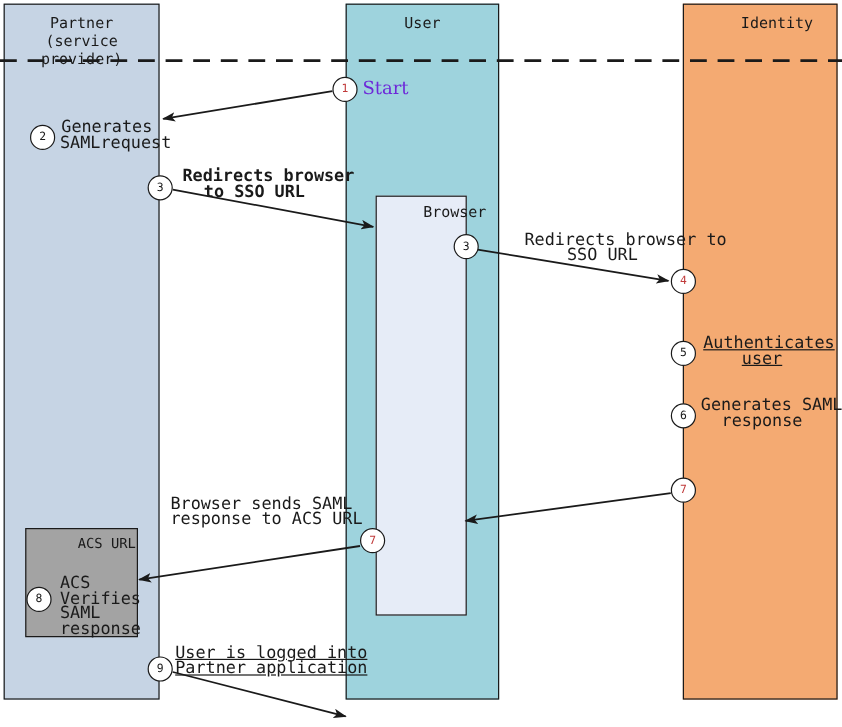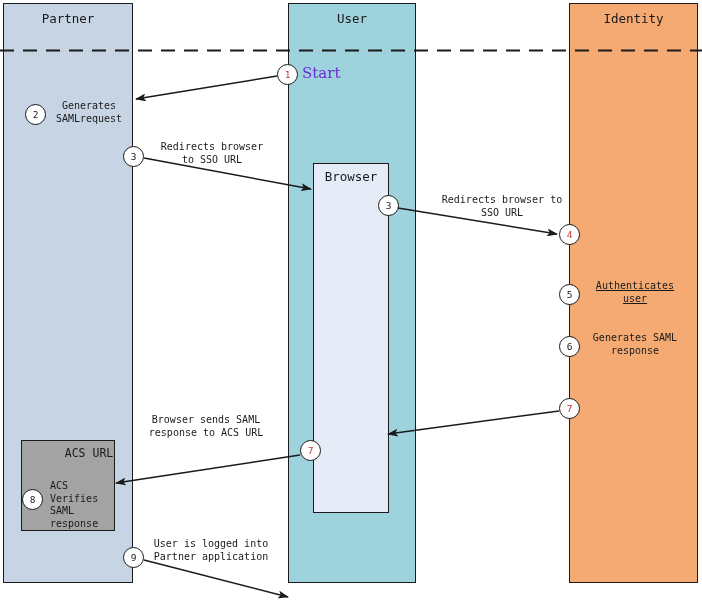--- a/index.html
+++ b/index.html
@@ -4,45 +4,45 @@
 <style>
   html,body{margin:0;padding:0;background:#ffffff;}
   body{font-family:"DejaVu Sans Mono","Liberation Mono",monospace;}
   #stage{position:relative;width:702px;height:606px;overflow:hidden;background:#fff;}
 
   .lane{position:absolute;border:1.4px solid #1a1a1a;box-sizing:border-box;}
   .lane-title{position:absolute;width:100%;text-align:center;font-size:12.5px;color:#1a1a1a;line-height:15px;top:7px;letter-spacing:0px;}
 
   #lane-partner{left:3px;top:3px;width:130px;height:580px;background:#c6d4e4;}
   #lane-user{left:288px;top:3px;width:128px;height:580px;background:#9ed3dd;}
-  #lane-identity{left:569px;top:3px;width:129px;height:580px;background:#f4aa72;}
+  #lane-identity{left:569px;top:3px;width:129px;height:580px;background:#f4aa72;padding-left:14px;}
 
-  #browser-box{position:absolute;left:313px;top:163px;width:76px;height:350px;background:#e6ecf7;border:1.6px solid #1a1a1a;box-sizing:border-box;}
+  #browser-box{position:absolute;left:313px;top:163px;width:76px;height:350px;background:#e6ecf7;border:1.6px solid #1a1a1a;box-sizing:border-box;padding-left:28px;}
   #browser-label{position:absolute;width:100%;text-align:center;top:5px;font-size:12.5px;color:#1a1a1a;}
 
   #acs-box{position:absolute;left:21px;top:440px;width:94px;height:91px;background:#a3a3a3;border:1.6px solid #1a1a1a;box-sizing:border-box;padding-left:21px;}
   #acs-label{position:absolute;width:100%;text-align:center;top:5px;font-size:11.5px;color:#1a1a1a;}
 
   svg#wires{position:absolute;left:0;top:0;width:702px;height:606px;pointer-events:none;}
 
   .node{position:absolute;width:21px;height:21px;border-radius:50%;background:#ffffff;border:1.1px solid #1a1a1a;box-sizing:border-box;font-size:9.5px;line-height:19px;text-align:center;color:#1a1a1a;}
   .node.red{color:#c03a3a;}
 
-  .lbl{position:absolute;font-size:10px;line-height:12.5px;color:#1a1a1a;white-space:pre;}
+  .lbl{position:absolute;font-size:14px;line-height:12.5px;color:#1a1a1a;white-space:pre;}
   .lbl.c{text-align:center;}
 
   #start-label{position:absolute;left:302px;top:64px;font-size:15px;color:#6d28d9;font-family:"DejaVu Serif","Liberation Serif",serif;}
 </style>
 </head>
 <body>
 
 <div id="stage">
 
   <div class="lane" id="lane-partner">
-    <div class="lane-title"><span>Partner</span><br></div>
+    <div class="lane-title"><span>Partner</span><br><span>(service provider)</span></div>
   </div>
 
   <div class="lane" id="lane-user">
     <div class="lane-title"><span>User</span></div>
   </div>
 
   <div class="lane" id="lane-identity">
     <div class="lane-title"><span>Identity</span><br></div>
   </div>
 
@@ -85,30 +85,30 @@
   <div class="node red" style="left:559px; top:224px;">4</div>
   <div class="node" style="left:559px; top:284px;">5</div>
   <div class="node" style="left:559px; top:336px;">6</div>
   <div class="node red" style="left:559px; top:398px;">7</div>
   <div class="node red" style="left:300px; top:440px;">7</div>
   <div class="node" style="left:22px;  top:489px;">8</div>
   <div class="node" style="left:123px; top:547px;">9</div>
 
   <div class="lbl c" style="left:50px;  top:100px; width:78px;">Generates
 SAMLrequest</div>
-  <div class="lbl c" style="left:152px; top:141px; width:120px;">Redirects browser
+  <div class="lbl c" style="left:152px; top:141px; width:120px;font-weight:bold;">Redirects browser
 to SSO URL</div>
   <div class="lbl c" style="left:437px; top:194px; width:130px;">Redirects browser to
 SSO URL</div>
   <div class="lbl c" style="left:586px; top:280px; width:98px;text-decoration:underline;">Authenticates
 user</div>
   <div class="lbl c" style="left:584px; top:332px; width:102px;">Generates SAML
 response</div>
   <div class="lbl c" style="left:142px; top:414px; width:128px;">Browser sends SAML
 response to ACS URL</div>
   <div class="lbl" style="left:50px;  top:480px; width:60px;">ACS
 Verifies
 SAML
 response</div>
-  <div class="lbl c" style="left:146px; top:538px; width:130px;">User is logged into
+  <div class="lbl c" style="left:146px; top:538px; width:130px;text-decoration:underline;">User is logged into
 Partner application</div>
 
 </div>
 
 </body></html>

